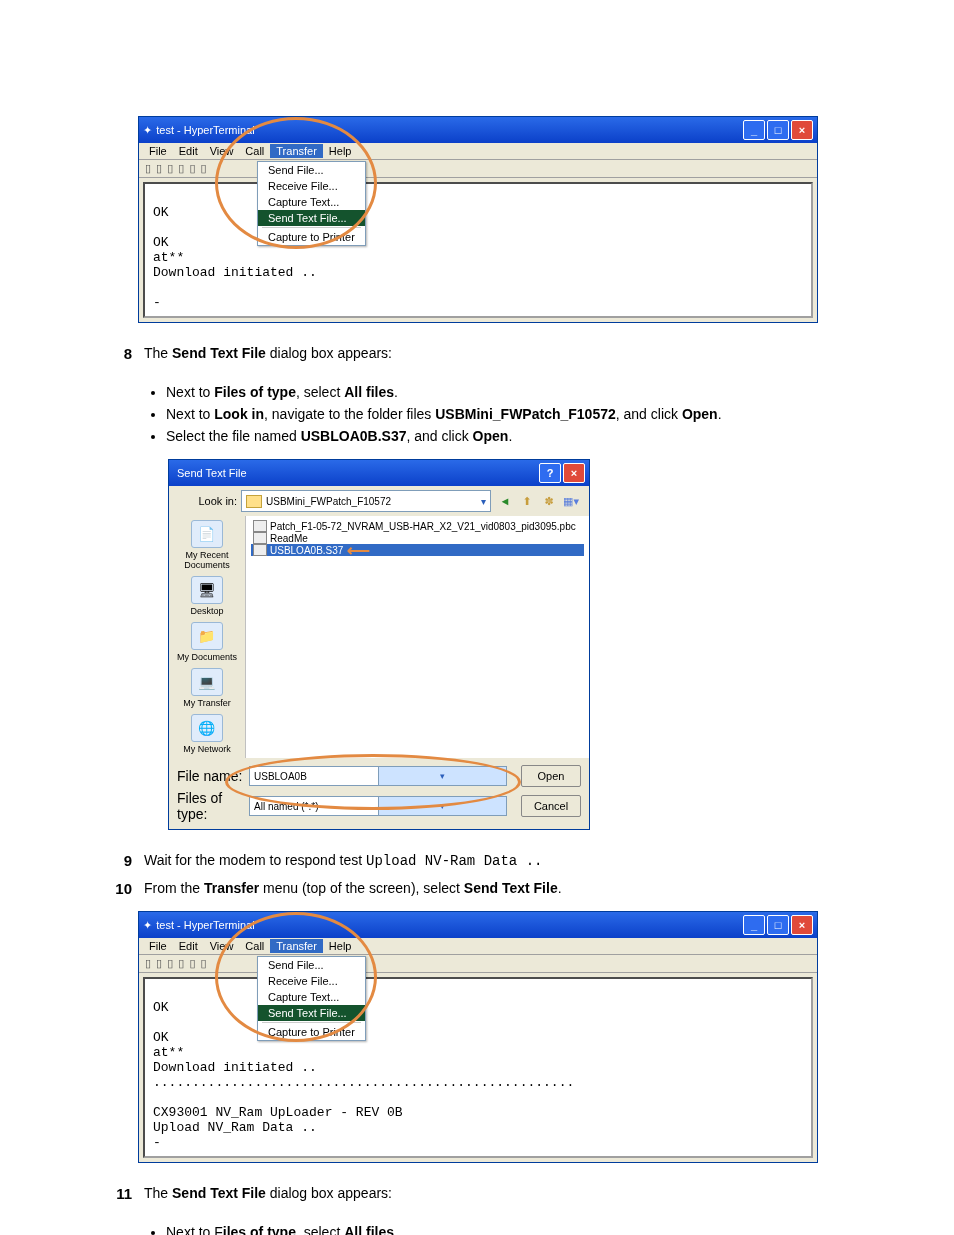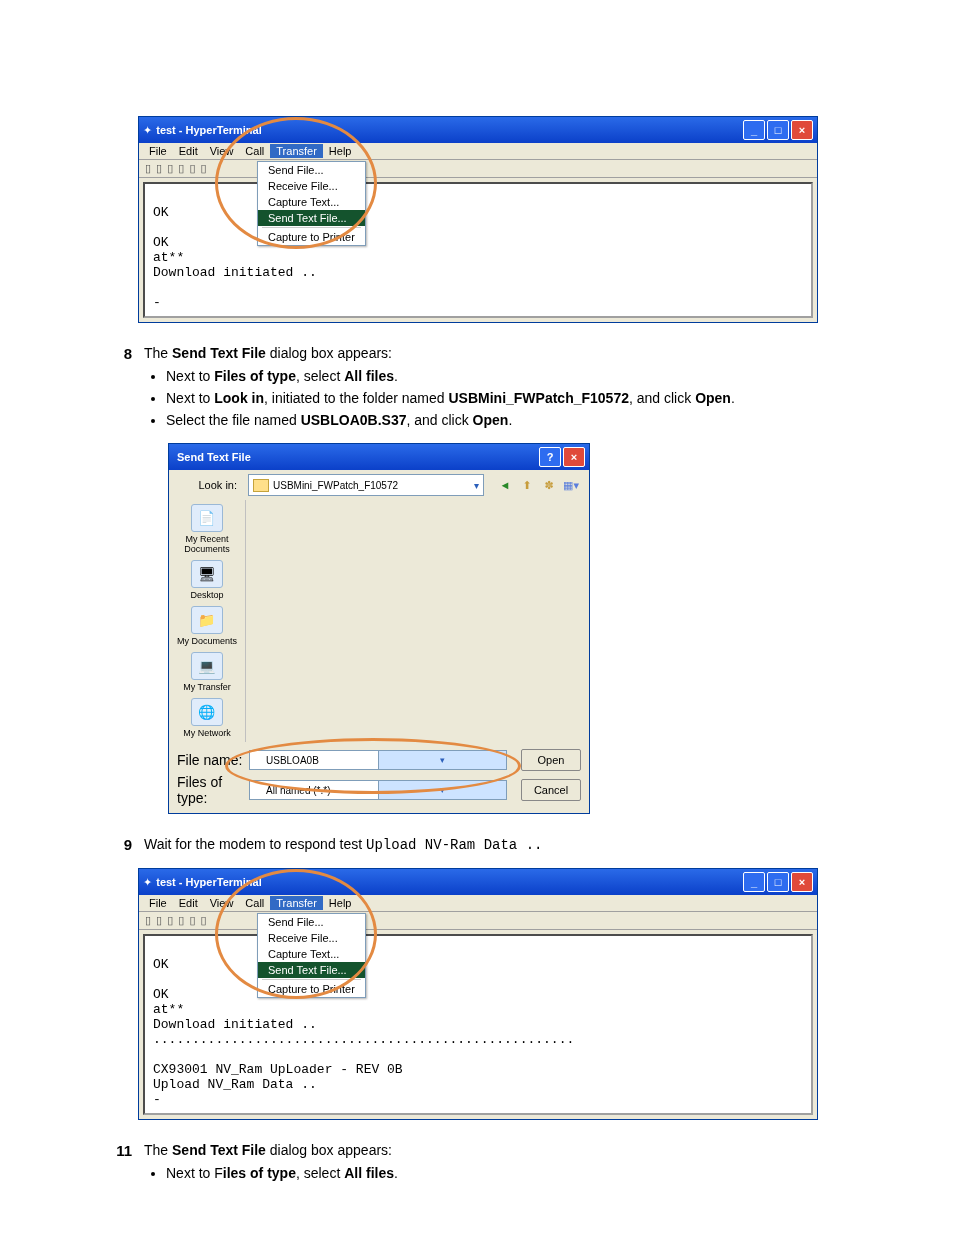--- a/index.html
+++ b/index.html
@@ -1,62 +1,62 @@
 <!DOCTYPE html>
 <html><head>
 <meta charset="utf-8">
 <style>
 body{margin:0;background:#fff;font-family:Arial,Helvetica,sans-serif;font-size:14px;color:#000}
 .page{width:954px;margin:0 auto;padding:110px 110px 0 110px;box-sizing:border-box}
 .step-row{display:flex;gap:12px;margin-top:4px}
 .step-num{font-family:Arial,Helvetica,sans-serif;font-weight:900;font-size:15px;line-height:1.4;min-width:22px;text-align:right}
 .step-body{flex:1;line-height:1.5}
 .step-body p{margin:0 0 2px 0}
-ul.bullets{margin:2px 0 6px 22px;padding:0}
+ul.bullets{margin:18px 0 6px 22px;padding:0}
 ul.bullets li{margin:1px 0}
 .code{font-family:"Courier New",monospace}
 .xp-window{border:1px solid #003c9c;margin:6px 0 20px 0;font-family:Tahoma,Arial,sans-serif;font-size:11px}
 .titlebar{background:linear-gradient(#2a6ae8,#0b40c9);color:#fff;display:flex;align-items:center;padding:2px 4px;height:22px}
-.titlebar .title{flex:1;padding-left:4px;font-weight:bold}
+.titlebar .title{flex:1;padding-left:4px;font-weight:normal}
 .wbtns{display:flex;gap:2px}
 .wbtn{width:20px;height:18px;background:#2e6cf0;border:1px solid #fff;color:#fff;font-weight:bold;font-size:11px;display:flex;align-items:center;justify-content:center;border-radius:2px}
 .wbtn.close{background:#e04a3a}
 .wbtn.help{background:#2e6cf0}
 .menubar{background:#ece9d8;border-bottom:1px solid #a0a0a0;display:flex;padding:1px 4px}
 .menubar span{padding:1px 6px}
 .menubar span.active{background:#316ac5;color:#fff}
 .toolbar{background:#ece9d8;border-bottom:1px solid #a0a0a0;padding:2px 6px;color:#555;letter-spacing:1px}
 .menu-drop{position:absolute;left:118px;top:0;background:#fff;border:1px solid #7f9db9;box-shadow:1px 1px 2px rgba(0,0,0,.3);font-size:11px;z-index:3}
 .menu-drop div{padding:2px 10px;white-space:nowrap}
 .menu-drop hr{margin:1px 4px;border:none;border-top:1px solid #ccc}
 .menu-drop div.hl{background:#14532d;color:#fff}
 .term-wrap{position:relative;background:#ece9d8;padding:4px}
 .term-area{background:#fff;border:2px inset #a0a0a0;padding:6px 8px;font-family:"Courier New",monospace;font-size:13px;white-space:pre;min-height:100px;position:relative}
 .circle{position:absolute;border:3px solid #e38a42;border-radius:50%;z-index:4}
 .dlg{width:420px}
 .dlg-body{background:#ece9d8;display:flex;flex-direction:column}
-.dlg-row{display:flex;align-items:center;padding:4px 8px;gap:11px}
+.dlg-row{display:flex;align-items:center;padding:4px 8px;gap:4px}
 .dlg-row label{width:60px;text-align:right;font-size:11px}
 .lookin-input{flex:1;background:#fff;border:1px solid #7f9db9;padding:1px 4px;height:18px;display:flex;align-items:center;gap:4px}
 .folder-ico{width:14px;height:11px;background:#ffe08a;border:1px solid #c5a33c;display:inline-block}
 .tb-icons{display:flex;gap:2px}
 .tb-icon{width:18px;height:18px;border:1px solid transparent;display:flex;align-items:center;justify-content:center;font-size:11px}
 .dlg-main{display:flex;flex:1}
 .places{width:72px;background:#ece9d8;border-right:1px solid #c0c0c0;padding:4px 2px;display:flex;flex-direction:column;align-items:center;gap:6px;font-size:9px;text-align:center}
 .place{display:flex;flex-direction:column;align-items:center;gap:2px}
 .place-ico{width:30px;height:26px;border:1px solid #9ab8d6;background:#e0ecfb;border-radius:3px;display:flex;align-items:center;justify-content:center;font-size:14px}
 .filelist{flex:1;background:#fff;border:1px solid #fff;padding:3px 4px;min-height:200px;font-size:10px}
 .filelist div{padding:0 2px;display:flex;align-items:center;gap:3px}
 .tiny-ico{width:12px;height:10px;border:1px solid #888;background:#eee;display:inline-block;flex-shrink:0}
 .filelist .selfile{background:#316ac5;color:#fff}
 .dlg-bottom{padding:4px 8px}
 .field-row{display:flex;align-items:center;gap:6px;margin:3px 0}
 .field-row label{width:66px;font-size:14px}
 .combo{flex:1;display:flex;align-items:center;background:#fff;border:1px solid #7f9db9;height:18px}
-.combo span{flex:1;padding:0 16px;font-size:10px}
+.combo span{flex:1;padding:0 4px;font-size:10px}
 .combo .arrow{width:16px;height:100%;background:#cde3ff;border-left:1px solid #7f9db9;display:flex;align-items:center;justify-content:center;color:#2b5fbb;font-size:9px}
 .btn{width:58px;height:20px;background:#ece9d8;border:1px solid #888;border-radius:2px;font-size:11px;display:flex;align-items:center;justify-content:center;margin-left:8px}
 .ellipse{position:absolute;border:3px solid #e38a42;border-radius:50%;z-index:4}
 </style>
 </head>
 <body>
 
 <div class="page">
 
 <div class="xp-window" style="width:678px;margin-left:28px;position:relative">
@@ -98,21 +98,21 @@
   </div>
   <div class="circle" style="left:76px;top:0px;width:156px;height:126px"></div>
 </div>
 
 <div class="step-row">
   <div class="step-num">8</div>
   <div class="step-body">
     <p><span>The </span><b>Send Text File</b><span> dialog box appears:</span></p>
     <ul class="bullets">
       <li><span>Next to </span><b>Files of type</b><span>, select </span><b>All files</b><span>.</span></li>
-      <li><span>Next to </span><b>Look in</b><span>, initiated to the folder named </span><b>USBMini_FWPatch_F10572</b><span>, and click </span><b>Open</b><span>.</span></li>
+      <li><span>Next to </span><b>Look in</b><span>, navigate to the folder files </span><b>USBMini_FWPatch_F10572</b><span>, and click </span><b>Open</b><span>.</span></li>
       <li><span>Select the file named </span><b>USBLOA0B.S37</b><span>, and click </span><b>Open</b><span>.</span></li>
     </ul>
   </div>
 </div>
 
 <div class="xp-window dlg" style="margin-left:58px;position:relative">
   <div class="titlebar">
     <span class="title">Send Text File</span>
     <div class="wbtns">
       <div class="wbtn help">?</div>
@@ -150,20 +150,35 @@
             </div>
         <div class="place">
               <div class="place-ico">💻</div>
               <div>My Transfer</div>
             </div>
         <div class="place">
               <div class="place-ico">🌐</div>
               <div>My Network</div>
             </div>
       </div>
+      <div class="filelist" style="position:relative">
+        <div>
+              <span class="tiny-ico"></span>
+              <span>Patch_F1-05-72_NVRAM_USB-HAR_X2_V21_vid0803_pid3095.pbc</span>
+            </div>
+        <div>
+              <span class="tiny-ico"></span>
+              <span>ReadMe</span>
+            </div>
+        <div class="selfile">
+              <span class="tiny-ico"></span>
+              <span>USBLOA0B.S37</span>
+            </div>
+        <span style="position:absolute;left:100px;top:24px;color:#e38a42;font-size:16px;font-weight:bold">⟵</span>
+      </div>
     </div>
     <div class="dlg-bottom" style="position:relative">
       <div class="field-row">
         <label>File name:</label>
         <div class="combo">
               <span>USBLOA0B</span>
               <span class="arrow">▾</span>
             </div>
         <div class="btn">Open</div>
       </div>
@@ -180,20 +195,26 @@
   </div>
 </div>
 
 <div class="step-row">
   <div class="step-num">9</div>
   <div class="step-body">
     <p><span>Wait for the modem to respond test </span><span class="code">Upload NV-Ram Data ..</span><span></span></p>
   </div>
 </div>
 
+<div class="step-row">
+  <div class="step-num">10</div>
+  <div class="step-body">
+    <p><span>From the </span><b>Transfer</b><span> menu (top of the screen), select </span><b>Send Text File</b><span>.</span></p>
+  </div>
+</div>
 
 <div class="xp-window" style="width:678px;margin-left:28px;margin-top:10px;position:relative">
   <div class="titlebar">
     <span>✦</span>
     <span class="title">test - HyperTerminal</span>
     <div class="wbtns">
       <div class="wbtn">_</div>
       <div class="wbtn">□</div>
       <div class="wbtn close">×</div>
     </div>

